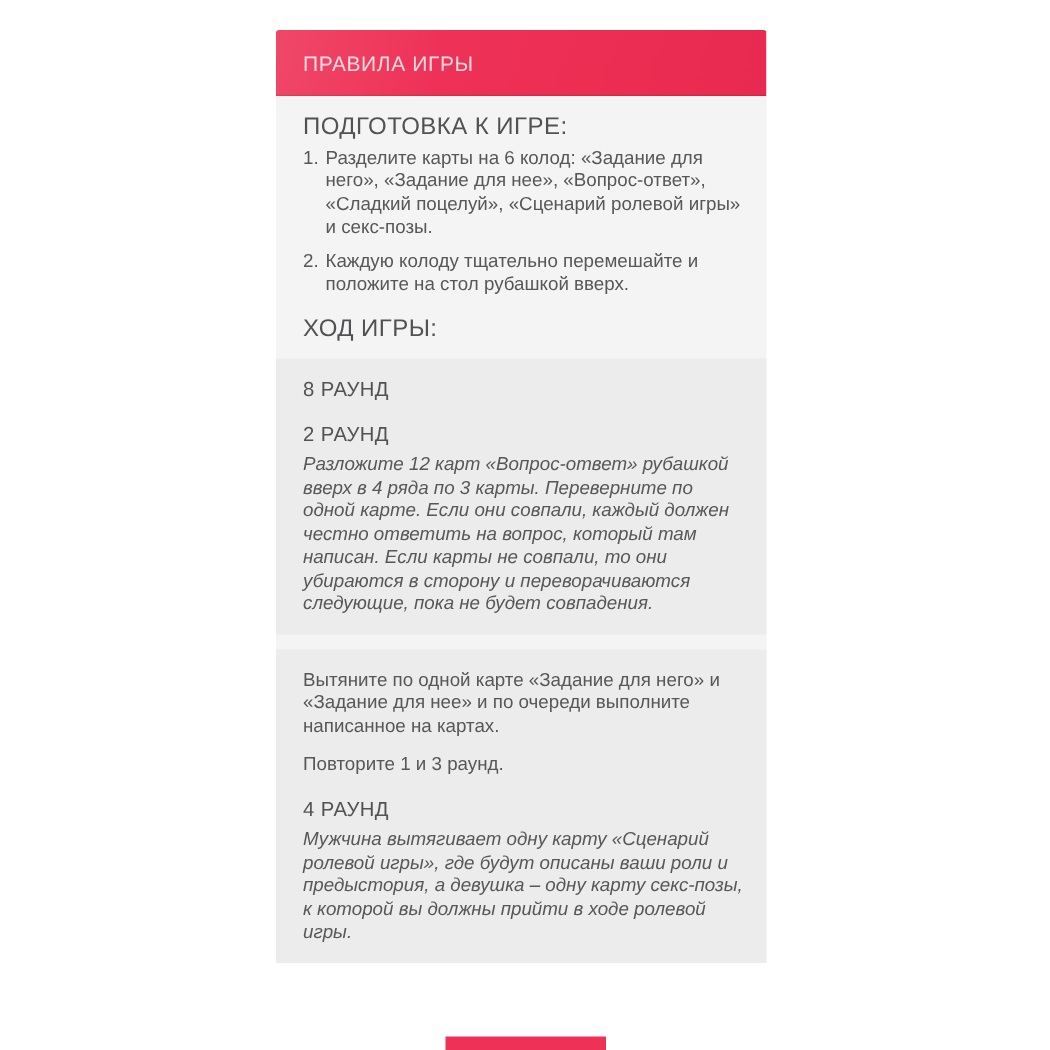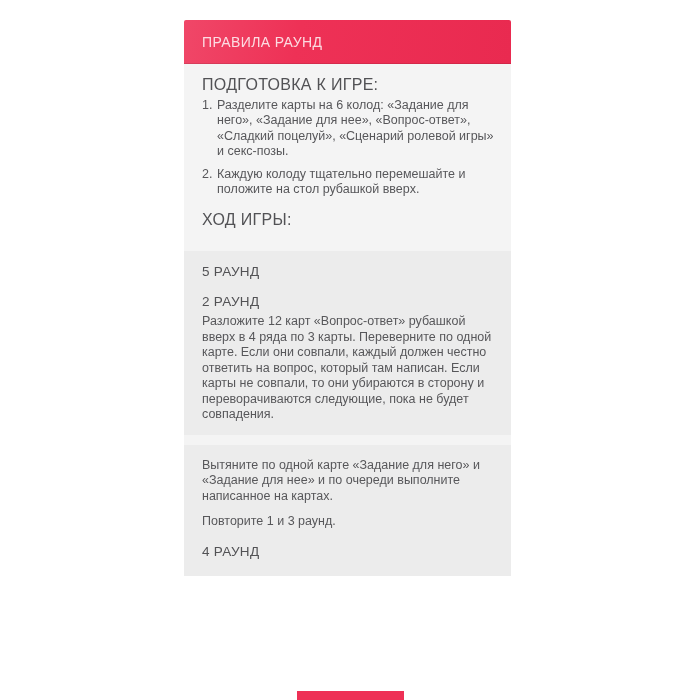--- a/index.html
+++ b/index.html
@@ -34,79 +34,80 @@
   }
   .band{
     background:var(--band_bg,#ececec);
   }
   .band + .band{margin-top:10px;}
   .h{
     font-size:16px;letter-spacing:0.3px;
     color:var(--heading,#525255);
     margin:0 0 5px 0;
   }
-  .h.mt{margin-top:14px;margin-bottom:12px;}
+  .h.mt{margin-top:14px;margin-bottom:0;}
   .li{
     display:flex;margin:0 0 7px 0;
   }
   .li .num{
     flex:0 0 15px;
   }
   .li .li-text{flex:1 1 auto;}
   .round-title{
     font-size:13.5px;letter-spacing:0.3px;
     color:var(--heading,#525255);
     margin:0 0 5px 0;
   }
   .round-title.later{margin-top:14px;}
   .p{
     margin:0 0 10px 0;
   }
-  .p:last-child{margin-bottom:0;}
+  .p:last-child{margin-bottom:0;font-style:italic;}
   .bottom-accent{
     position:absolute;left:297px;top:691px;width:107px;height:9px;
     background:var(--accent,#ee3156);
   }
 </style>
 </head>
 <body>
 
 <div class="card">
 
   <div class="card-header">
-    <span class="card-title">ПРАВИЛА РАУНД</span>
+    <span class="card-title">ПРАВИЛА ИГРЫ</span>
   </div>
 
   <div class="card-body">
 
     <div class="sec">
       <div class="h">ПОДГОТОВКА К ИГРЕ:</div>
 
       <div class="li">
         <span class="num">1.</span>
         <span class="li-text">Разделите карты на 6 колод: «Задание для него», «Задание для нее», «Вопрос-ответ», «Сладкий поцелуй», «Сценарий ролевой игры» и секс-позы.</span>
       </div>
       <div class="li">
         <span class="num">2.</span>
         <span class="li-text">Каждую колоду тщательно перемешайте и положите на стол рубашкой вверх.</span>
       </div>
 
       <div class="h mt">ХОД ИГРЫ:</div>
     </div>
 
     <div class="sec band">
-      <div class="round-title">5 РАУНД</div>
+      <div class="round-title">8 РАУНД</div>
 
       <div class="round-title later">2 РАУНД</div>
       <p class="p">Разложите 12 карт «Вопрос-ответ» рубашкой вверх в 4 ряда по 3 карты. Переверните по одной карте. Если они совпали, каждый должен честно ответить на вопрос, который там написан. Если карты не совпали, то они убираются в сторону и переворачиваются следующие, пока не будет совпадения.</p>
     </div>
 
     <div class="sec band">
       <p class="p">Вытяните по одной карте «Задание для него» и «Задание для нее» и по очереди выполните написанное на картах.</p>
       <p class="p">Повторите 1 и 3 раунд.</p>
 
       <div class="round-title later">4 РАУНД</div>
+      <p class="p">Мужчина вытягивает одну карту «Сценарий ролевой игры», где будут описаны ваши роли и предыстория, а девушка – одну карту секс-позы, к которой вы должны прийти в ходе ролевой игры.</p>
     </div>
 
   </div>
 </div>
 
 <div class="bottom-accent"></div>
 
 </body></html>

